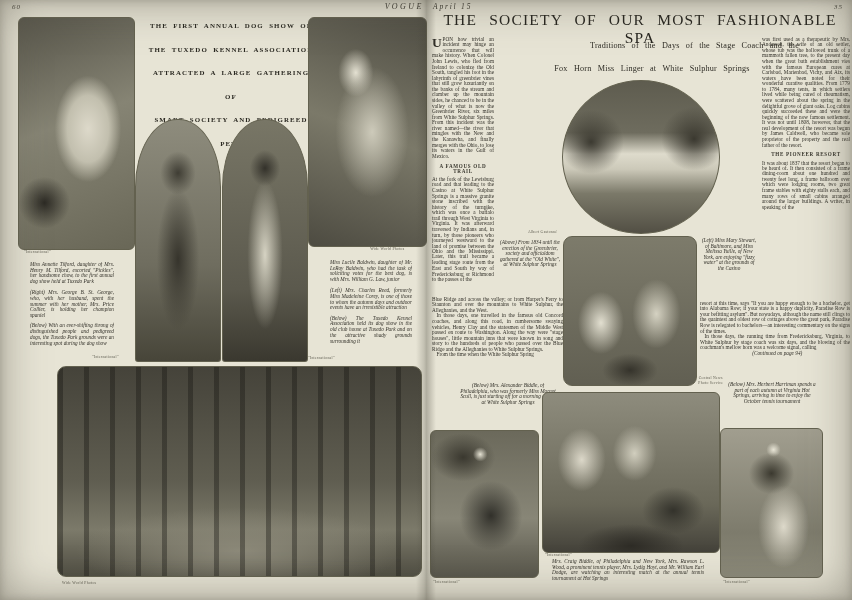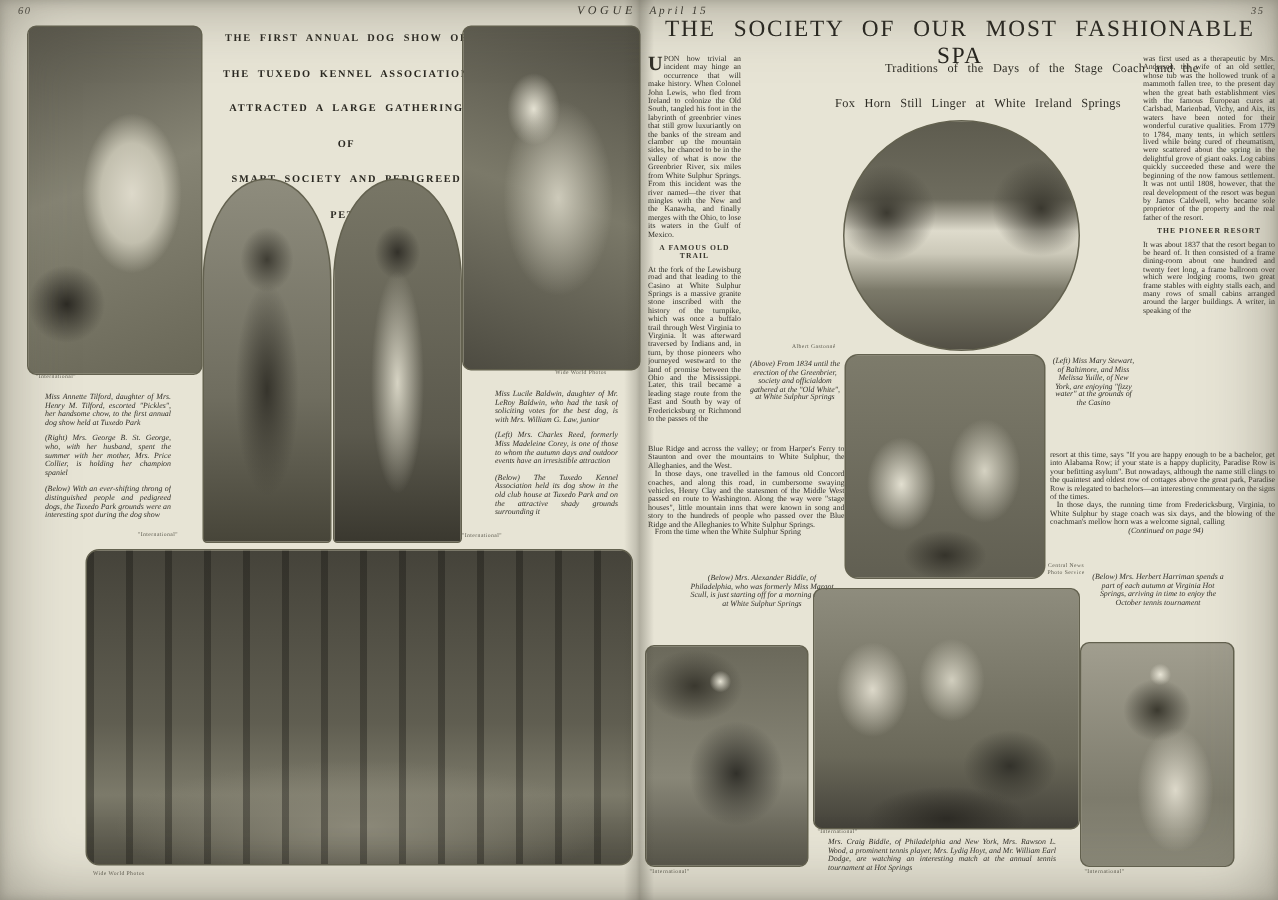--- a/index.html
+++ b/index.html
@@ -116,21 +116,21 @@
     </div>
   </section>
 
   <section>
     <div class="abs masthead" style="left:433px;top:2px;font-size:7.5px;letter-spacing:1.8px;">April 15</div>
     <div class="abs pgnum" style="left:834px;top:3px;">35</div>
 
     <div class="abs title" style="left:432px;top:11px;width:416px;">THE SOCIETY OF OUR MOST FASHIONABLE SPA</div>
 
     <div class="abs subtitle" style="left:475px;top:41px;width:324px;text-align:right;">Traditions of the Days of the Stage Coach and the</div>
-    <div class="abs subtitle" style="left:490px;top:64px;width:324px;">Fox Horn Still Linger at White Ireland Springs</div>
+    <div class="abs subtitle" style="left:490px;top:64px;width:324px;">Fox Horn Miss Linger at White Sulphur Springs</div>
 
     <div class="abs" style="left:432px;top:37px;width:62px;height:262px;overflow:hidden;">
       <div class="tx bodytx">
         <p><span class="dropcap">U</span><span>PON how trivial an incident may hinge an occurrence that will make history. When Colonel John Lewis, who fled from Ireland to colonize the Old South, tangled his foot in the labyrinth of greenbrier vines that still grow luxuriantly on the banks of the stream and clamber up the mountain sides, he chanced to be in the valley of what is now the Greenbrier River, six miles from White Sulphur Springs. From this incident was the river named—the river that mingles with the New and the Kanawha, and finally merges with the Ohio, to lose its waters in the Gulf of Mexico.</span></p>
         <div class="subhead">A FAMOUS OLD TRAIL</div>
         <p>At the fork of the Lewisburg road and that leading to the Casino at White Sulphur Springs is a massive granite stone inscribed with the history of the turnpike, which was once a buffalo trail through West Virginia to Virginia. It was afterward traversed by Indians and, in turn, by those pioneers who journeyed westward to the land of promise between the Ohio and the Mississippi. Later, this trail became a leading stage route from the East and South by way of Fredericksburg or Richmond to the passes of the</p>
       </div>
     </div>
 
     <div class="photo circle" style="left:562px;top:80px;width:156px;height:152px;

